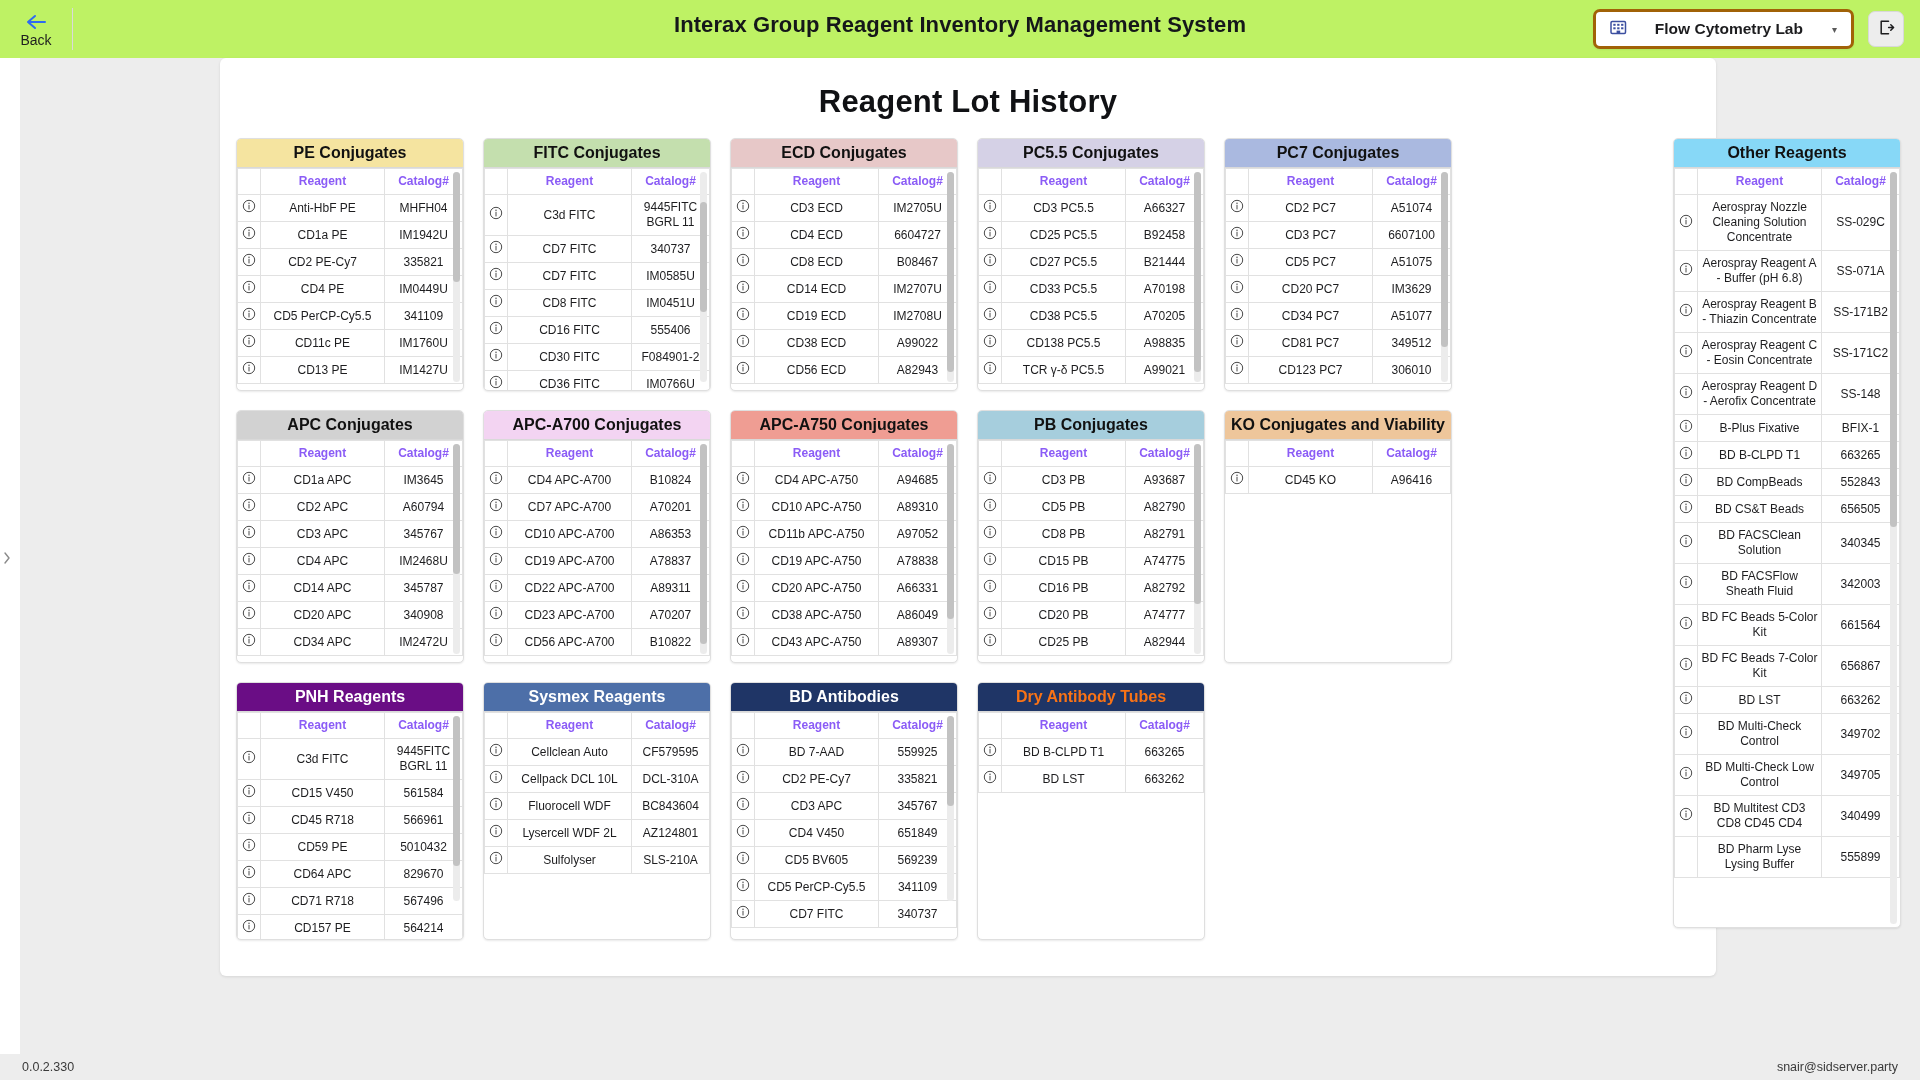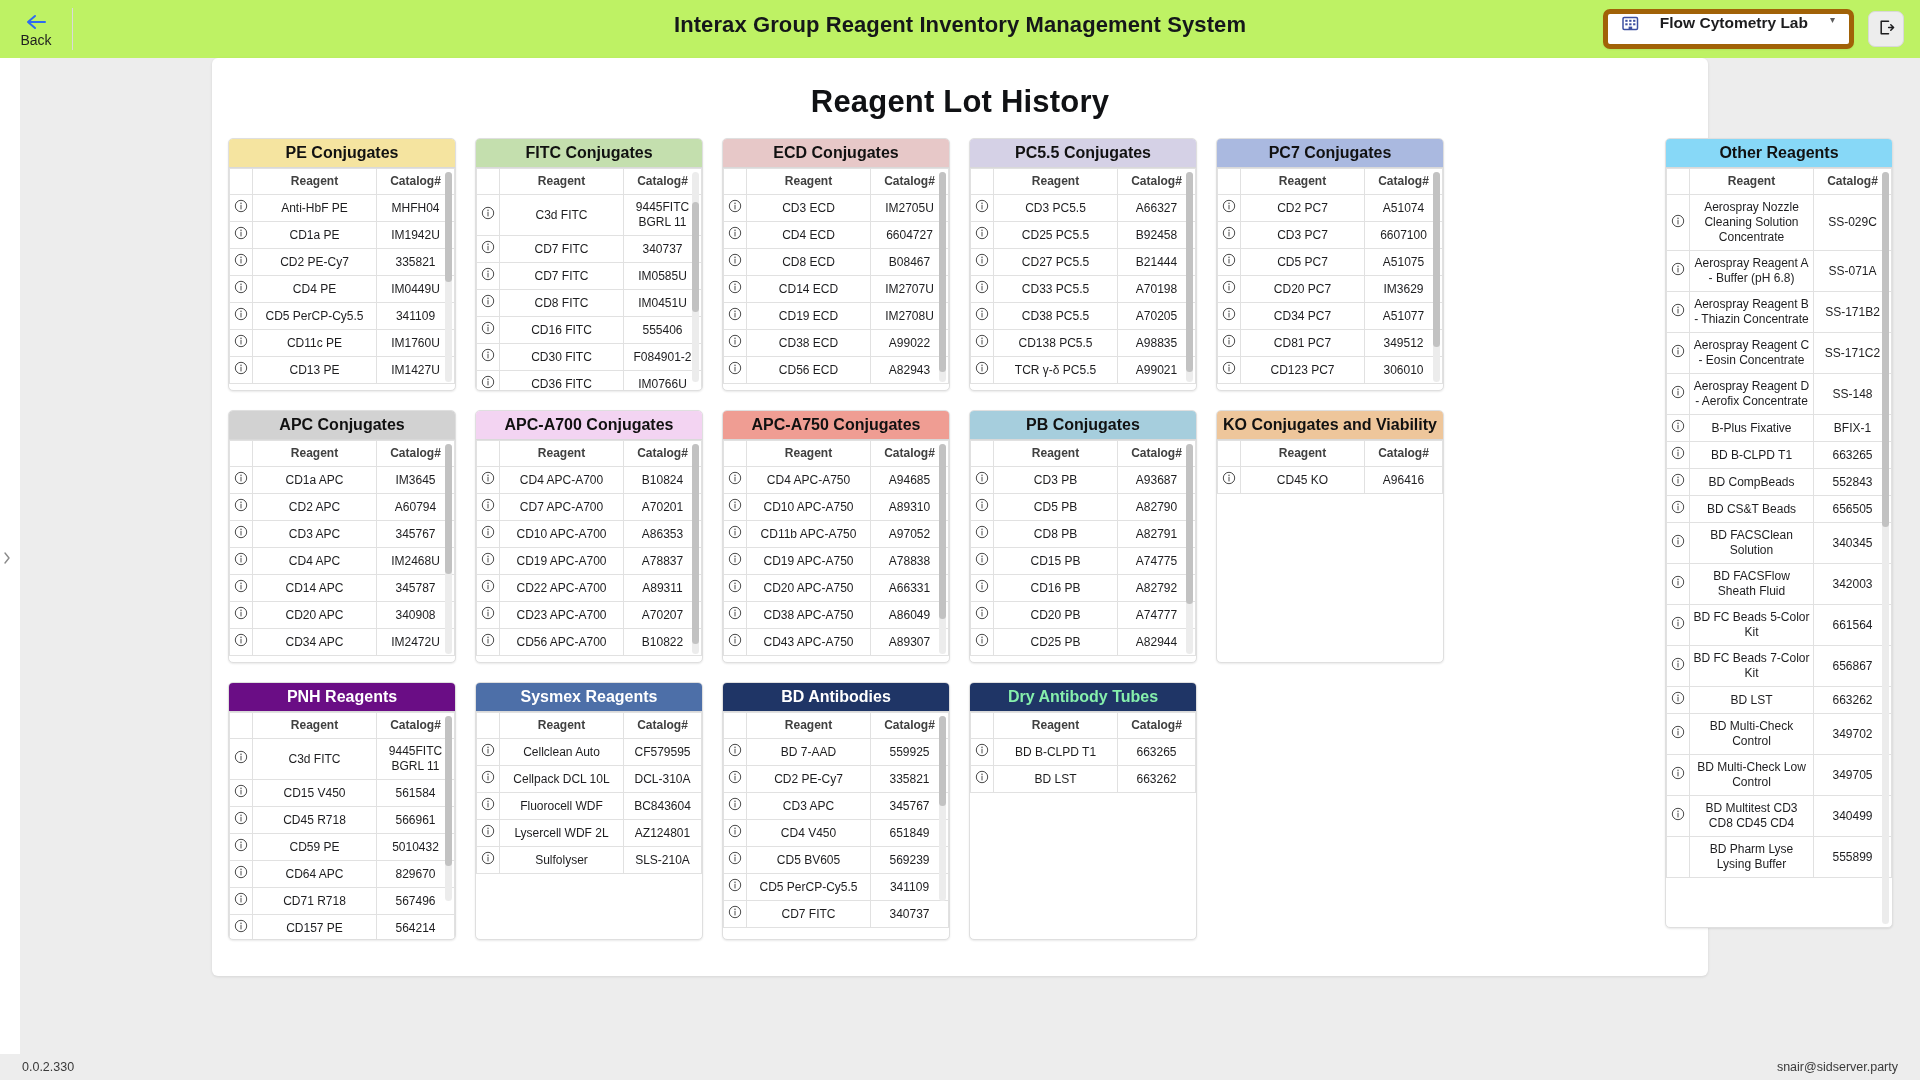--- a/index.html
+++ b/index.html
@@ -26,22 +26,22 @@
   .app-title {
     position: absolute; left: 0; right: 0; top: 12px;
     text-align: center; font-size: 22px; font-weight: 700; color: #15171a;
     letter-spacing: .1px; pointer-events: none;
   }
   .topbar-right {
     position: absolute; right: 16px; top: 0; height: 58px;
     display: flex; align-items: center; gap: 14px;
   }
   .lab-select {
-    height: 40px; background: #fff; border: 5px solid #a16207; border-radius: 7px;
-    display: flex; gap: 20px; padding: 0 14px 0 13px;
+    height: 40px; background: #fff; border: 3px solid #a16207; border-radius: 7px;
+    display: flex; align-items: center; gap: 27px; padding: 0 14px 0 13px;
     box-shadow: 0 1px 2px rgba(0,0,0,.06); cursor: pointer;
   }
   .lab-select-label { font-size: 15.5px; font-weight: 700; color: #1c1c1e; }
   .caret { font-size: 10px; color: #5a5a5a; margin-left: 2px; }
   .logout-btn {
     width: 36px; height: 36px; background: #ededed; border: 1px solid #d8d8d8;
     border-radius: 7px; display: flex; align-items: center; justify-content: center;
     cursor: pointer;
   }
 
@@ -52,21 +52,21 @@
   }
   .left-rail {
     position: absolute; left: 0; top: 0; width: 20px; height: 1000px;
     background: #ffffff;
   }
   .rail-handle {
     position: absolute; left: 2px; top: 492px; width: 10px; height: 16px;
     display: flex; align-items: center; justify-content: center; cursor: pointer;
   }
   .content-card {
-    position: absolute; left: 212px; top: 0px;
+    position: absolute; left: 220px; top: 0px;
     width: 1496px; height: 918px;
     background: #fff; border-radius: 6px;
     box-shadow: 0 1px 3px rgba(0,0,0,.10);
   }
   .page-title {
     text-align: center; font-size: 31px; font-weight: 700; color: #101114;
     padding-top: 26px; letter-spacing: .2px;
   }
 
   
@@ -93,21 +93,21 @@
   tbl, table { border-collapse: collapse; }
   table.reagent-table {
     width: 100%; border-collapse: collapse; table-layout: fixed;
   }
   table.reagent-table th, table.reagent-table td {
     border: 1px solid #e1e1e1;
     font-size: 12px; color: #1d1d1f; text-align: center;
     padding: 5px 3px; line-height: 1.25;
   }
   table.reagent-table th {
-    font-weight: 700; font-size: 12px; color: #404040; background: #fff;
+    font-weight: 700; font-size: 12px; color: #8b5cf6; background: #fff;
     padding: 5px 2px;
   }
   col.c-icon { width: 23px; }
   col.c-reagent { width: auto; }
   col.c-cat { width: 78px; }
   .info-icon-cell { padding: 4px 0 !important; }
   .info-ico { display: inline-block; vertical-align: middle; }
 
   .vscroll {
     position: absolute; right: 3px; top: 33px; width: 7px;
@@ -1239,21 +1239,21 @@
                     <td>340737</td>
                   </tr>
                 </tbody>
               </table>
             </div>
             <div class="vscroll" style="top: 33px; height: 185px;">
               <div class="vthumb" style="top: 0px; height: 90px;"></div>
             </div>
           </div>
           <div class="cat-card" style="height: 258px;">
-            <div class="cat-header" style="background: rgb(31, 53, 102); color: #86efac;">Dry Antibody Tubes</div>
+            <div class="cat-header" style="background: rgb(31, 53, 102); color: #f97316;">Dry Antibody Tubes</div>
             <div class="scroll-area" style="height: 228px;">
               <table class="reagent-table">
                 <colgroup>
                   <col class="c-icon">
                   <col class="c-reagent">
                   <col class="c-cat">
                 </colgroup>
                 <thead>
                   <tr>
                     <th></th>

